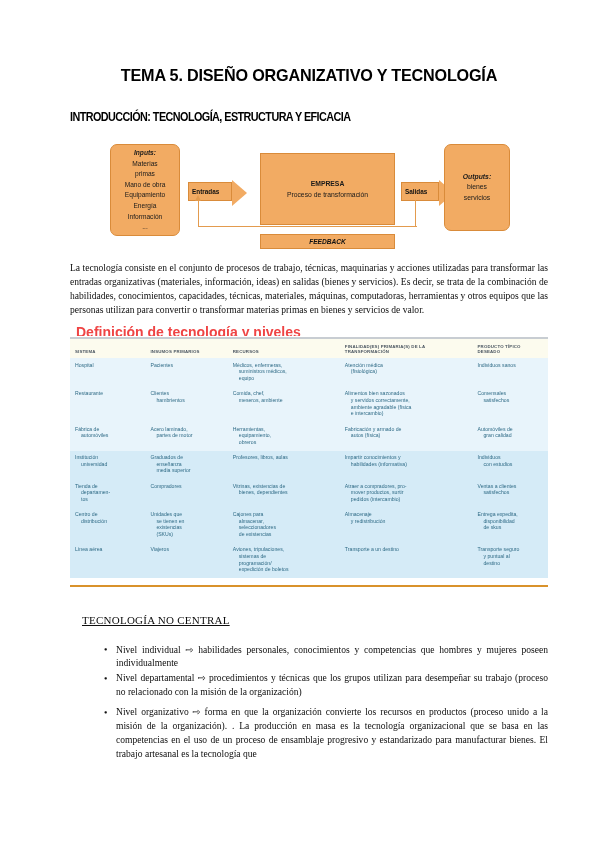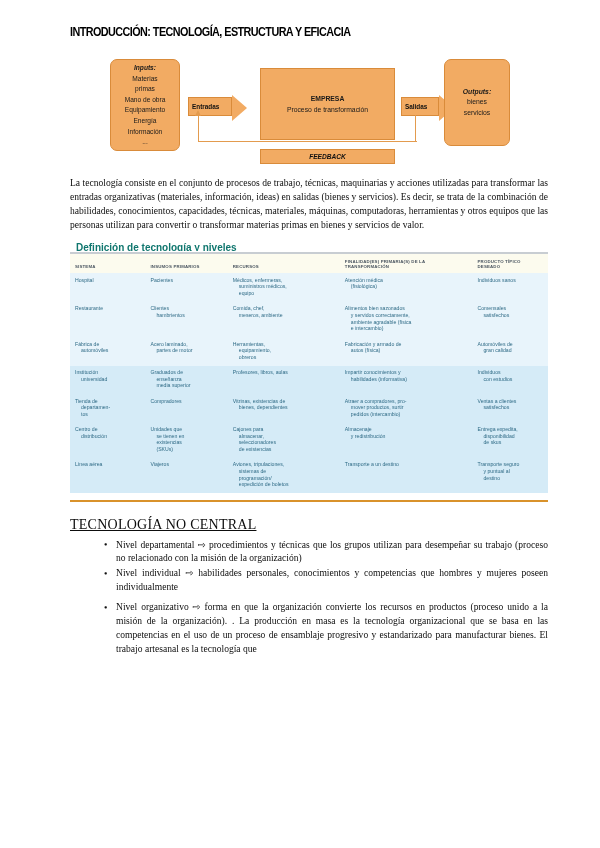--- a/index.html
+++ b/index.html
@@ -210,22 +210,22 @@
 
   
   .table-block {
     margin-top: 10px;
     position: relative;
     width: 478px;
   }
   .tbl-caption {
     font-family: "Liberation Sans", sans-serif;
     font-weight: bold;
-    font-size: 10px;
-    color: #0f766e;
+    font-size: 14px;
+    color: #ef4444;
     height: 10px;
     overflow: hidden;
     line-height: 13px;
     margin-left: 6px;
     margin-bottom: 1px;
     white-space: nowrap;
   }
   .tbl-rule-top {
     height: 1.2px;
     background: #C8CDD2;
@@ -262,23 +262,23 @@
   table.matrix td .ind { display: block; padding-left: 6px; }
   .tbl-rule-bottom {
     height: 1.6px;
     background: #D9922B;
     margin-top: 7px;
   }
 
   
   .sub-head {
     font-family: "Liberation Serif", serif;
-    font-size: 14px;
+    font-size: 11px;
     text-decoration: underline;
-    margin: 0;
+    margin: 12px;
     padding-top: 15px;
     color: #0d0d0d;
     letter-spacing: 0.25px;
   }
   ul.bullets {
     margin: 0;
     padding: 5px 0 0 34px;
     list-style: none;
   }
   ul.bullets li {
@@ -299,20 +299,21 @@
     font-size: 5.6px;
     line-height: 15px;
     color: #111;
   }
 </style>
 </head>
 <body>
 
 <div class="page">
 
+  <h1 class="doc-title">TEMA 5. DISEÑO ORGANIZATIVO Y TECNOLOGÍA</h1>
 
   <h2 class="section-title-black">INTRODUCCIÓN: TECNOLOGÍA, ESTRUCTURA Y EFICACIA</h2>
 
   <div class="diagram">
 
     <div class="inputs-box">
       <div class="ttl">Inputs:</div>
       <div style="white-space:pre-line">Materias
 primas
 Mano de obra
@@ -441,21 +442,21 @@
 destino</span></td>
           </tr>
         </tbody>
     </table>
     <div class="tbl-rule-bottom"></div>
   </div>
 
   <div>
       <div class="sub-head">TECNOLOGÍA NO CENTRAL</div>
       <ul class="bullets">
+        <li>Nivel individual ⇨ habilidades personales, conocimientos y competencias que hombres y mujeres poseen individualmente</li>
         <li>Nivel departamental ⇨ procedimientos y técnicas que los grupos utilizan para desempeñar su trabajo (proceso no relacionado con la misión de la organización)</li>
-        <li>Nivel individual ⇨ habilidades personales, conocimientos y competencias que hombres y mujeres poseen individualmente</li>
       </ul>
       <ul class="bullets">
         <li>Nivel organizativo ⇨ forma en que la organización convierte los recursos en productos (proceso unido a la misión de la organización). . La producción en masa es la tecnología organizacional que se basa en las competencias en el uso de un proceso de ensamblaje progresivo y estandarizado para manufacturar bienes. El trabajo artesanal es la tecnología que</li>
       </ul>
     </div>
 
 </div>
 
 </body></html>

